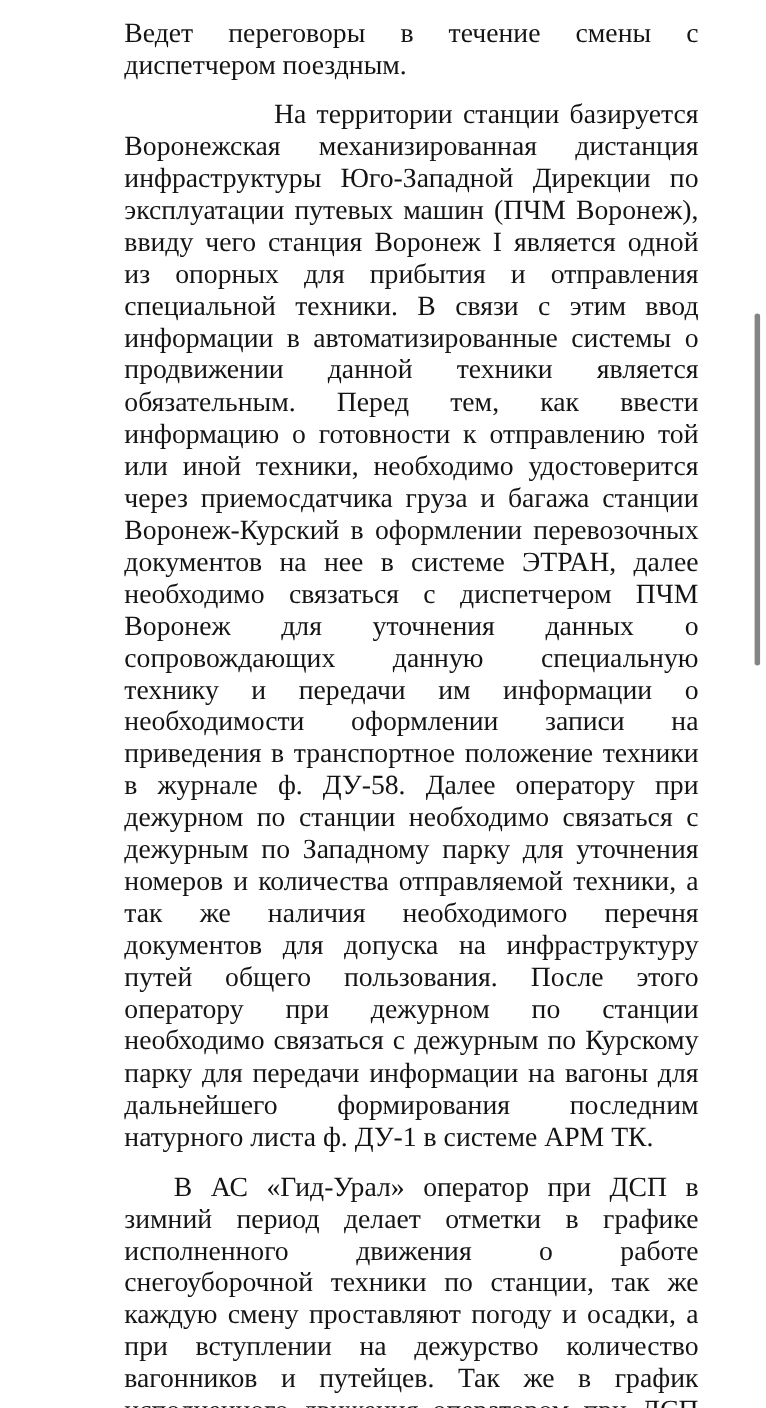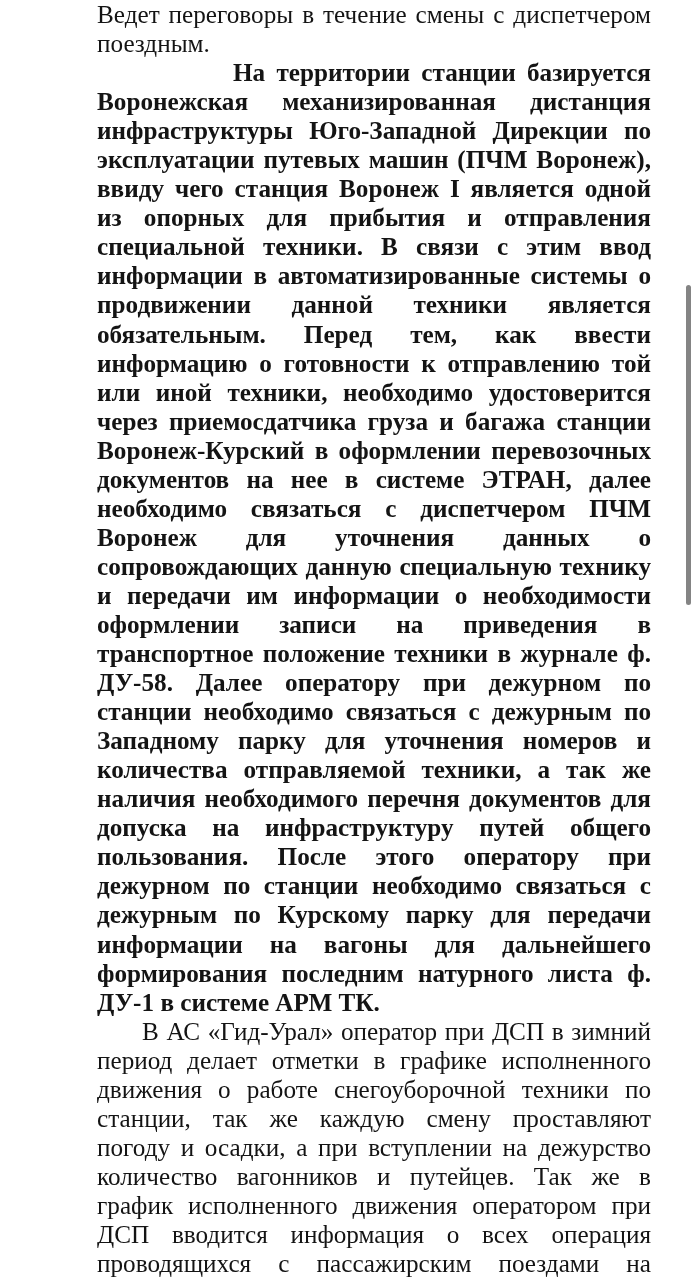--- a/index.html
+++ b/index.html
@@ -28,40 +28,39 @@
   }
 
   #doc-body {
     position: absolute;
     left: 97px;
     top: 0px;
     width: 554px;
   }
 
   .para {
-    margin: 0;
+    margin: 16px;
     padding: 0;
     font-size: 25.2px;
     line-height: 29.05px;
     text-align: justify;
     text-justify: inter-word;
     letter-spacing: 0px;
     word-spacing: 0px;
     color: #141414;
     hyphens: none;
   }
 
   
   .para.cont {
     text-indent: 0;
   }
   
   .para.indent-large {
     text-indent: 136px;
-    font-weight: bold;
   }
   
   .para.indent-normal {
     text-indent: 45px;
   }
 
   
   .para.clipped {
     overflow: hidden;
   }

